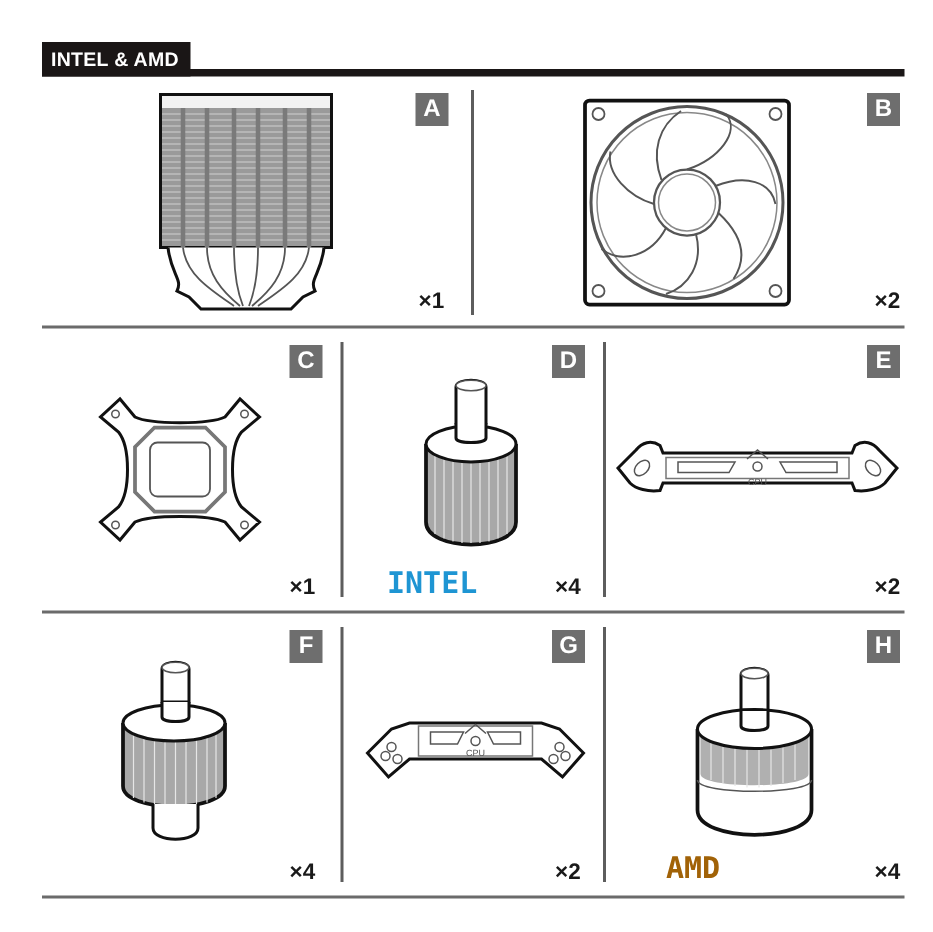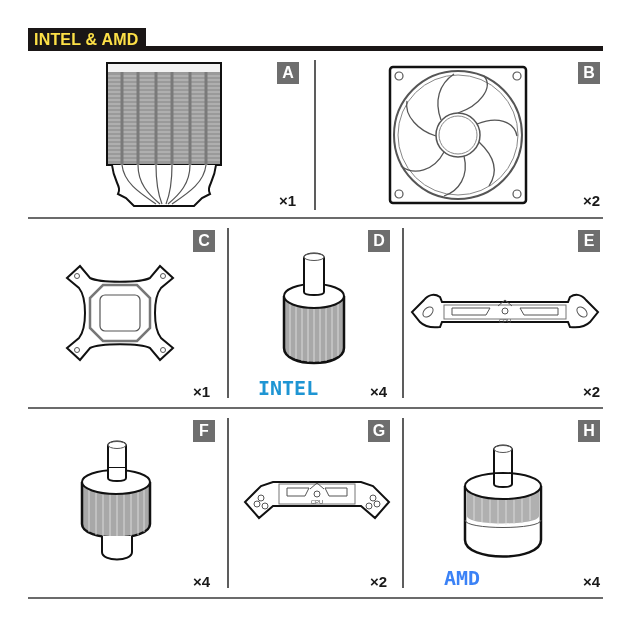--- a/index.html
+++ b/index.html
@@ -1,17 +1,17 @@
 <!DOCTYPE html>
 <html><head>
 <meta charset="utf-8">
 <style>
   html,body{margin:0;padding:0;background:#fff;}
   body{width:622px;height:621px;position:relative;overflow:hidden;font-family:"Liberation Sans",sans-serif;}
-  .hdr-tab{position:absolute;left:28px;top:28px;height:23px;padding:0 8px 0 6px;background:#1a1616;color:#fde047;font-weight:bold;font-size:16px;line-height:24px;letter-spacing:0.2px;}
+  .hdr-tab{position:absolute;left:28px;top:28px;height:23px;padding:0 8px 0 6px;background:#1a1616;color:#ffffff;font-weight:bold;font-size:13px;line-height:24px;letter-spacing:0.2px;}
   .hdr-bar{position:absolute;left:28px;top:46px;width:575px;height:5px;background:#1a1616;}
   .hline{position:absolute;left:28px;width:575px;height:2px;background:#6b6b6b;}
   .vline{position:absolute;width:2px;background:#5d5d5d;}
   .cell{position:absolute;}
   .badge{position:absolute;width:22px;height:22px;background:#6e6e6e;color:#fff;font-weight:bold;font-size:16px;line-height:22px;text-align:center;}
   .qty{position:absolute;font-weight:bold;font-size:15px;color:#1a1a1a;}
   .brand{position:absolute;font-family:"DejaVu Sans Mono","Liberation Mono",monospace;font-weight:bold;font-size:20px;line-height:32px;}
   svg{position:absolute;overflow:visible;}
 </style>
 </head>
@@ -222,15 +222,15 @@
       <line x1="36" y1="50" x2="36" y2="81"></line>
         <line x1="44" y1="50" x2="44" y2="81"></line>
         <line x1="52" y1="50" x2="52" y2="80"></line>
       <line x1="60" y1="50" x2="60" y2="78"></line>
         <line x1="68" y1="50" x2="68" y2="76"></line>
     </g>
     <path d="M3 76 C3 86 79 86 79 76" fill="none" stroke="#555" stroke-width="1"></path>
     <ellipse cx="41" cy="42" rx="38" ry="13" fill="#fff" stroke="#111" stroke-width="2"></ellipse>
     <path d="M32 30 L32 40 C32 44 50 44 50 40 L50 30" fill="#fff" stroke="#111" stroke-width="2"></path>
   </svg>
-  <div class="brand" style="left:444px;top:562px;color:#3b82f6">AMD</div>
+  <div class="brand" style="left:444px;top:562px;color:#a16207">AMD</div>
   <div class="qty" style="left:583px;top:573px">×4</div>
 </div>
 
 </body></html>

